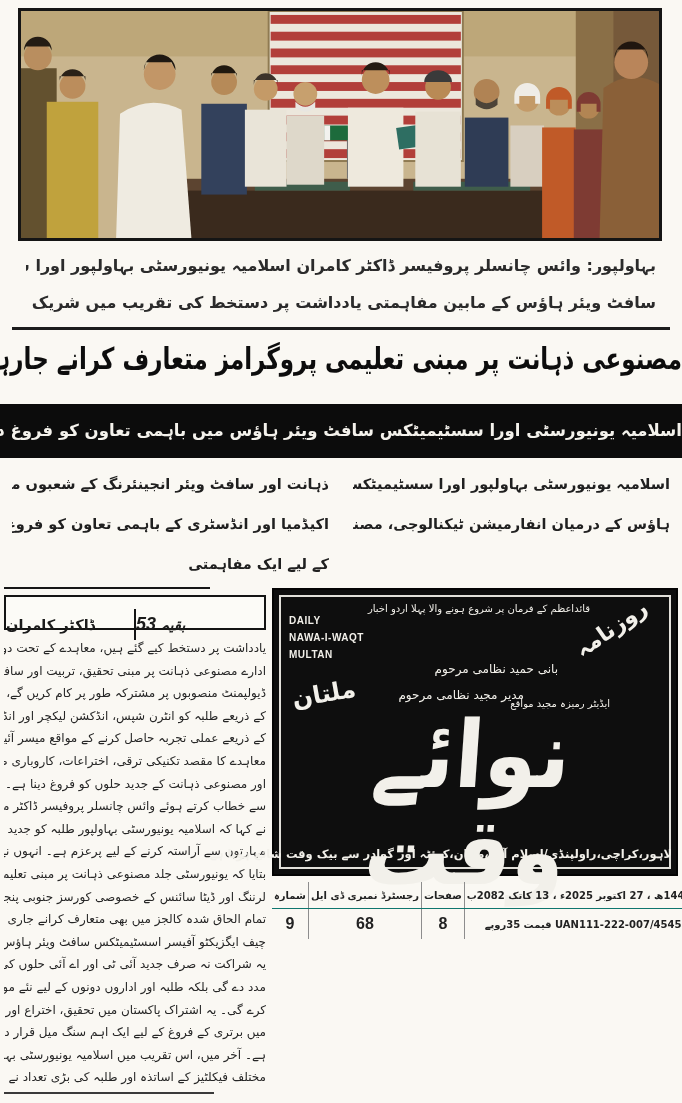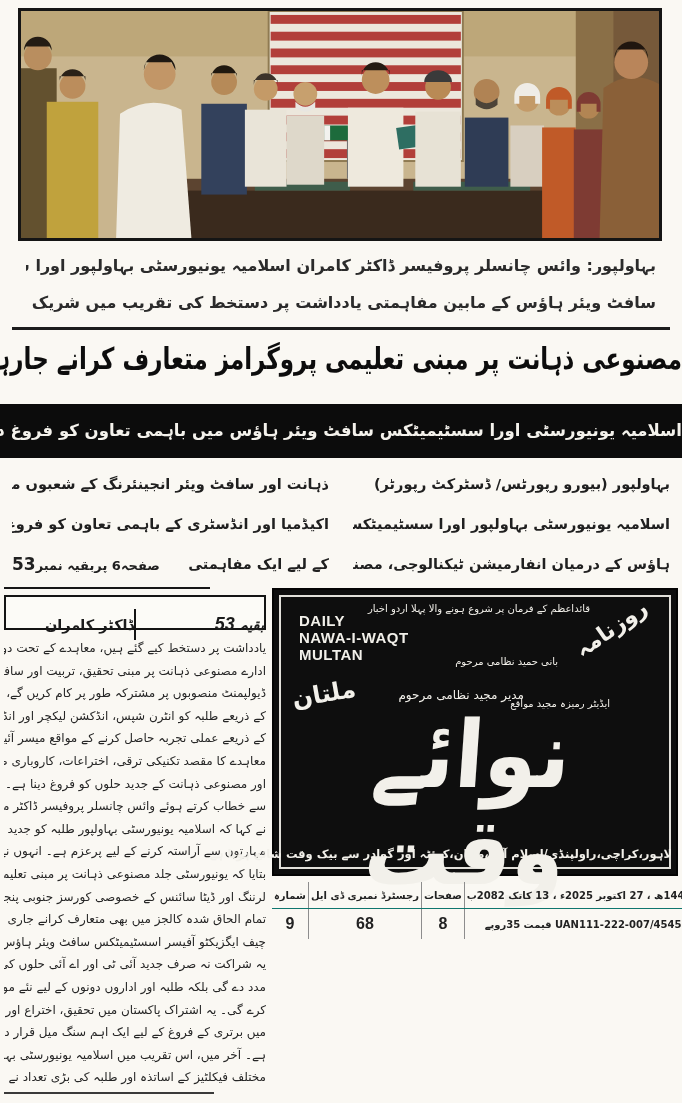--- a/index.html
+++ b/index.html
@@ -34,38 +34,38 @@
             line-height:40px;color:#202020;}
   .lline{white-space:nowrap;overflow:hidden;text-align:right;}
   .lline.split{display:flex;justify-content:space-between;}
   .cont-ref{font-size:13px;}
   .cont-ref b{font-size:17px;}
   .lead-underline{position:absolute;top:587px;left:4px;width:206px;height:2px;background:#161616;}
 
   
   .cont-col{position:absolute;left:4px;top:595px;width:262px;}
   .cont-head{display:flex;direction:rtl;border:2.5px solid #141414;height:31px;align-items:center;background:#fcfbf7;}
-  .cont-head .cell{flex:1;text-align:right;font-weight:bold;font-size:14.5px;direction:rtl;margin-top:24px;}
+  .cont-head .cell{flex:1;text-align:left;font-weight:bold;font-size:14.5px;direction:rtl;margin-top:24px;}
   .cont-head .cell:first-child{border-left:2.5px solid #141414;height:100%;line-height:31px;font-style:italic;}
   .cont-head .num{font-size:18px;font-family:"Liberation Sans",sans-serif;}
   .cont-body{margin-top:7px;direction:rtl;font-size:12px;line-height:22.6px;
              letter-spacing:-0.2px;color:#262626;font-weight:500;}
   .cont-body .tline{white-space:nowrap;overflow:hidden;text-align:right;}
   .cont-underline{margin-top:3px;height:2px;background:#3a3a3a;width:80%;}
 
   
   .masthead{position:absolute;left:272px;top:588px;width:406px;height:288px;background:#0e0e0e;
             box-sizing:border-box;border:2px solid #040404;color:#f2f0ea;}
   .mast-frame{position:absolute;inset:5px;border:2px solid #e2e0da;}
-  .mast-daily{position:absolute;left:25px;top:22px;font-size:15px;font-weight:bold;
+  .mast-daily{position:absolute;left:15px;top:22px;font-size:10px;font-weight:bold;
               letter-spacing:0.5px;line-height:17px;font-family:"Liberation Sans",sans-serif;}
   .mast-slogan{position:absolute;right:86px;top:13px;direction:rtl;font-size:10px;white-space:nowrap;}
   .mast-roznama{position:absolute;right:24px;top:26px;font-size:22px;font-weight:bold;
                 direction:rtl;transform:rotate(-35deg);}
-  .mast-founder{position:absolute;right:118px;top:66px;direction:rtl;font-size:10px;white-space:nowrap;text-align:center;}
+  .mast-founder{position:absolute;right:118px;top:72px;direction:rtl;font-size:12px;white-space:nowrap;text-align:center;}
   .mast-editor-late{position:absolute;right:152px;top:98px;direction:rtl;font-size:12px;white-space:nowrap;}
   .mast-editor{position:absolute;right:66px;top:108px;direction:rtl;font-size:10px;white-space:nowrap;}
   .mast-city{position:absolute;left:18px;top:90px;font-size:24px;font-weight:bold;
              direction:rtl;transform:rotate(-10deg);}
   .mast-logo{position:absolute;left:0;right:0;top:116px;text-align:center;direction:rtl;
              font-size:86px;font-weight:bold;line-height:1.05;
              transform:skewX(-4deg) scaleY(1.08);transform-origin:center top;}
   .mast-publish{position:absolute;left:4px;right:4px;bottom:13px;text-align:center;direction:rtl;
                 font-size:11.5px;white-space:nowrap;font-weight:bold;}
 
@@ -167,32 +167,28 @@
   </div>
 
   <div class="rule-top"></div>
 
   <div class="headline">مصنوعی ذہانت پر مبنی تعلیمی پروگرامز متعارف کرانے جارہے ہیں : پروفیسر ڈاکٹر کامران</div>
 
   <div class="banner">اسلامیہ یونیورسٹی اورا سسٹیمیٹکس سافٹ ویئر ہاؤس میں باہمی تعاون کو فروغ دینے کی مفاہمتی یادداشت پر دستخط</div>
 
   <div class="lead">
     <div class="lead-col">
-      <div class="lline">بہاولپور (بیورو رپورٹس/ ڈسٹرکٹ رپورٹر)</div>
       <div class="lline">اسلامیہ یونیورسٹی بہاولپور اورا سسٹیمیٹکس سافٹ ویئر</div>
       <div class="lline">ہاؤس کے درمیان انفارمیشن ٹیکنالوجی، مصنوعی</div>
     </div>
     <div class="lead-col">
       <div class="lline">ذہانت اور سافٹ ویئر انجینئرنگ کے شعبوں میں</div>
       <div class="lline">اکیڈمیا اور انڈسٹری کے باہمی تعاون کو فروغ دینے</div>
       <div class="lline split">
         <span>کے لیے ایک مفاہمتی</span>
-        <span class="cont-ref">
-          <span>صفحہ6 پربقیہ نمبر</span><b>53</b>
-        </span>
       </div>
     </div>
   </div>
   <div class="lead-underline"></div>
 
   <div class="cont-col">
     <div class="cont-head">
       <div class="cell">
         <span>بقیہ</span>
         <span class="num">53</span>

